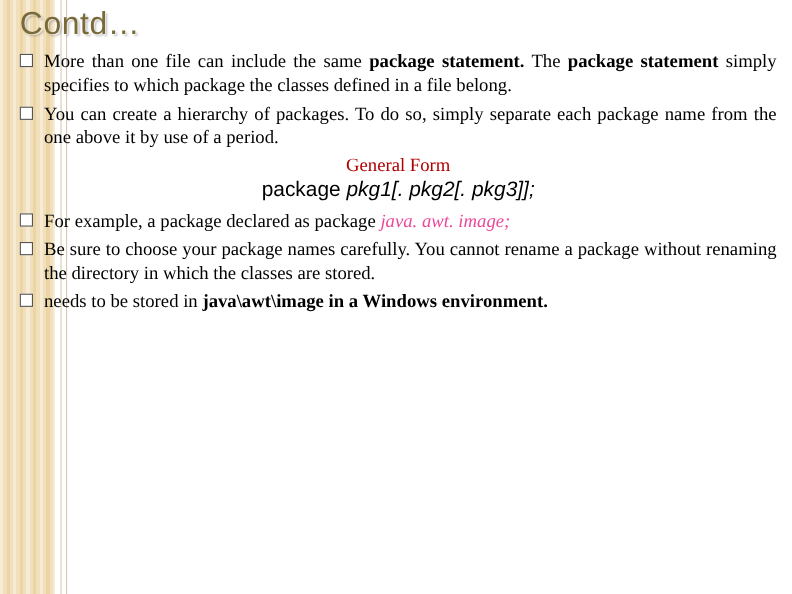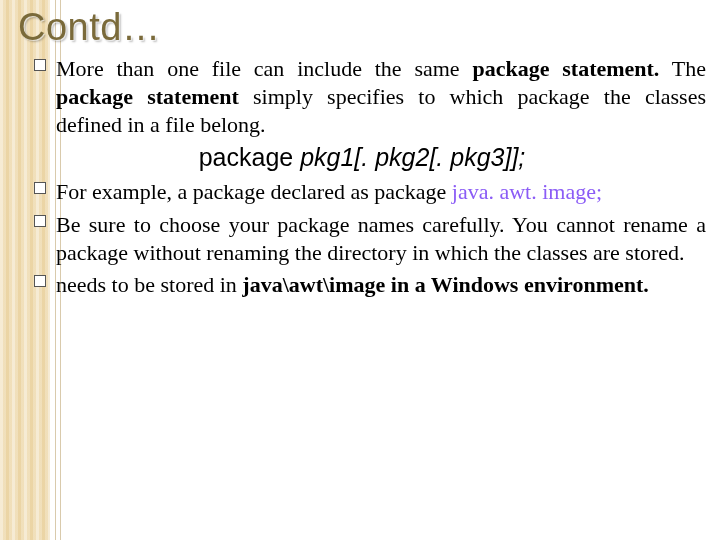--- a/index.html
+++ b/index.html
@@ -30,30 +30,30 @@
     position: absolute;
     top: 0; height: 540px; width: 1px;
     background: rgba(180,150,90,0.5);
   }
   .content {
     position: relative;
     padding: 6px 14px 0 18px;
   }
   .title {
     font-family: Arial, Helvetica, sans-serif;
-    font-size: 38px;
+    font-size: 29px;
     color: #7a6a3a;
     text-shadow: 1px 1px 0 rgba(255,255,255,0.6), 2px 2px 2px rgba(0,0,0,0.25);
     margin-bottom: 6px;
     letter-spacing: 0.5px;
   }
   ul.bullets {
     list-style: none;
-    padding-left: 38px;
-    font-size: 22px;
+    padding-left: 22px;
+    font-size: 17px;
     color: #000;
     line-height: 1.28;
   }
   ul.bullets li {
     position: relative;
     text-align: justify;
     margin-bottom: 4px;
   }
   ul.bullets li::before {
     content: "";
@@ -67,42 +67,44 @@
   }
   .gform {
     text-align: center;
     color: #b00000;
     font-size: 17px;
     margin: 2px 0 2px 0;
   }
   .pkgline {
     text-align: center;
     font-family: Arial, Helvetica, sans-serif;
-    font-size: 25px;
+    font-size: 19px;
     margin: 0 0 6px 0;
   }
   .pkgline .kw { font-style: normal; }
   .pkgline .args { font-style: italic; }
-  .red { color: #8b5cf6; }
+  .red { color: #ec4899; font-style: italic; }
   b { font-weight: bold; }
 </style>
 </head>
 <body>
 
 <div class="left-stripe"></div>
 <div class="stripe-rule" style="left:55px"></div>
 <div class="stripe-rule" style="left:60px"></div>
 
 <div class="content">
   <div class="title">Contd…</div>
 
   <ul class="bullets">
     <li>More than one file can include the same <b>package statement.</b> The <b>package statement</b> simply specifies to which package the classes defined in a file belong.</li>
+    <li>You can create a hierarchy of packages. To do so, simply separate each package name from the one above it by use of a period.</li>
   </ul>
 
+  <div class="gform">General Form</div>
 
   <div class="pkgline">
     <span class="kw">package</span>
     <span> </span>
     <span class="args">pkg1[. pkg2[. pkg3]];</span>
   </div>
 
   <ul class="bullets">
     <li>For example, a package declared as package <span class="red">java. awt. image;</span></li>
     <li>Be sure to choose your package names carefully. You cannot rename a package without renaming the directory in which the classes are stored.</li>

